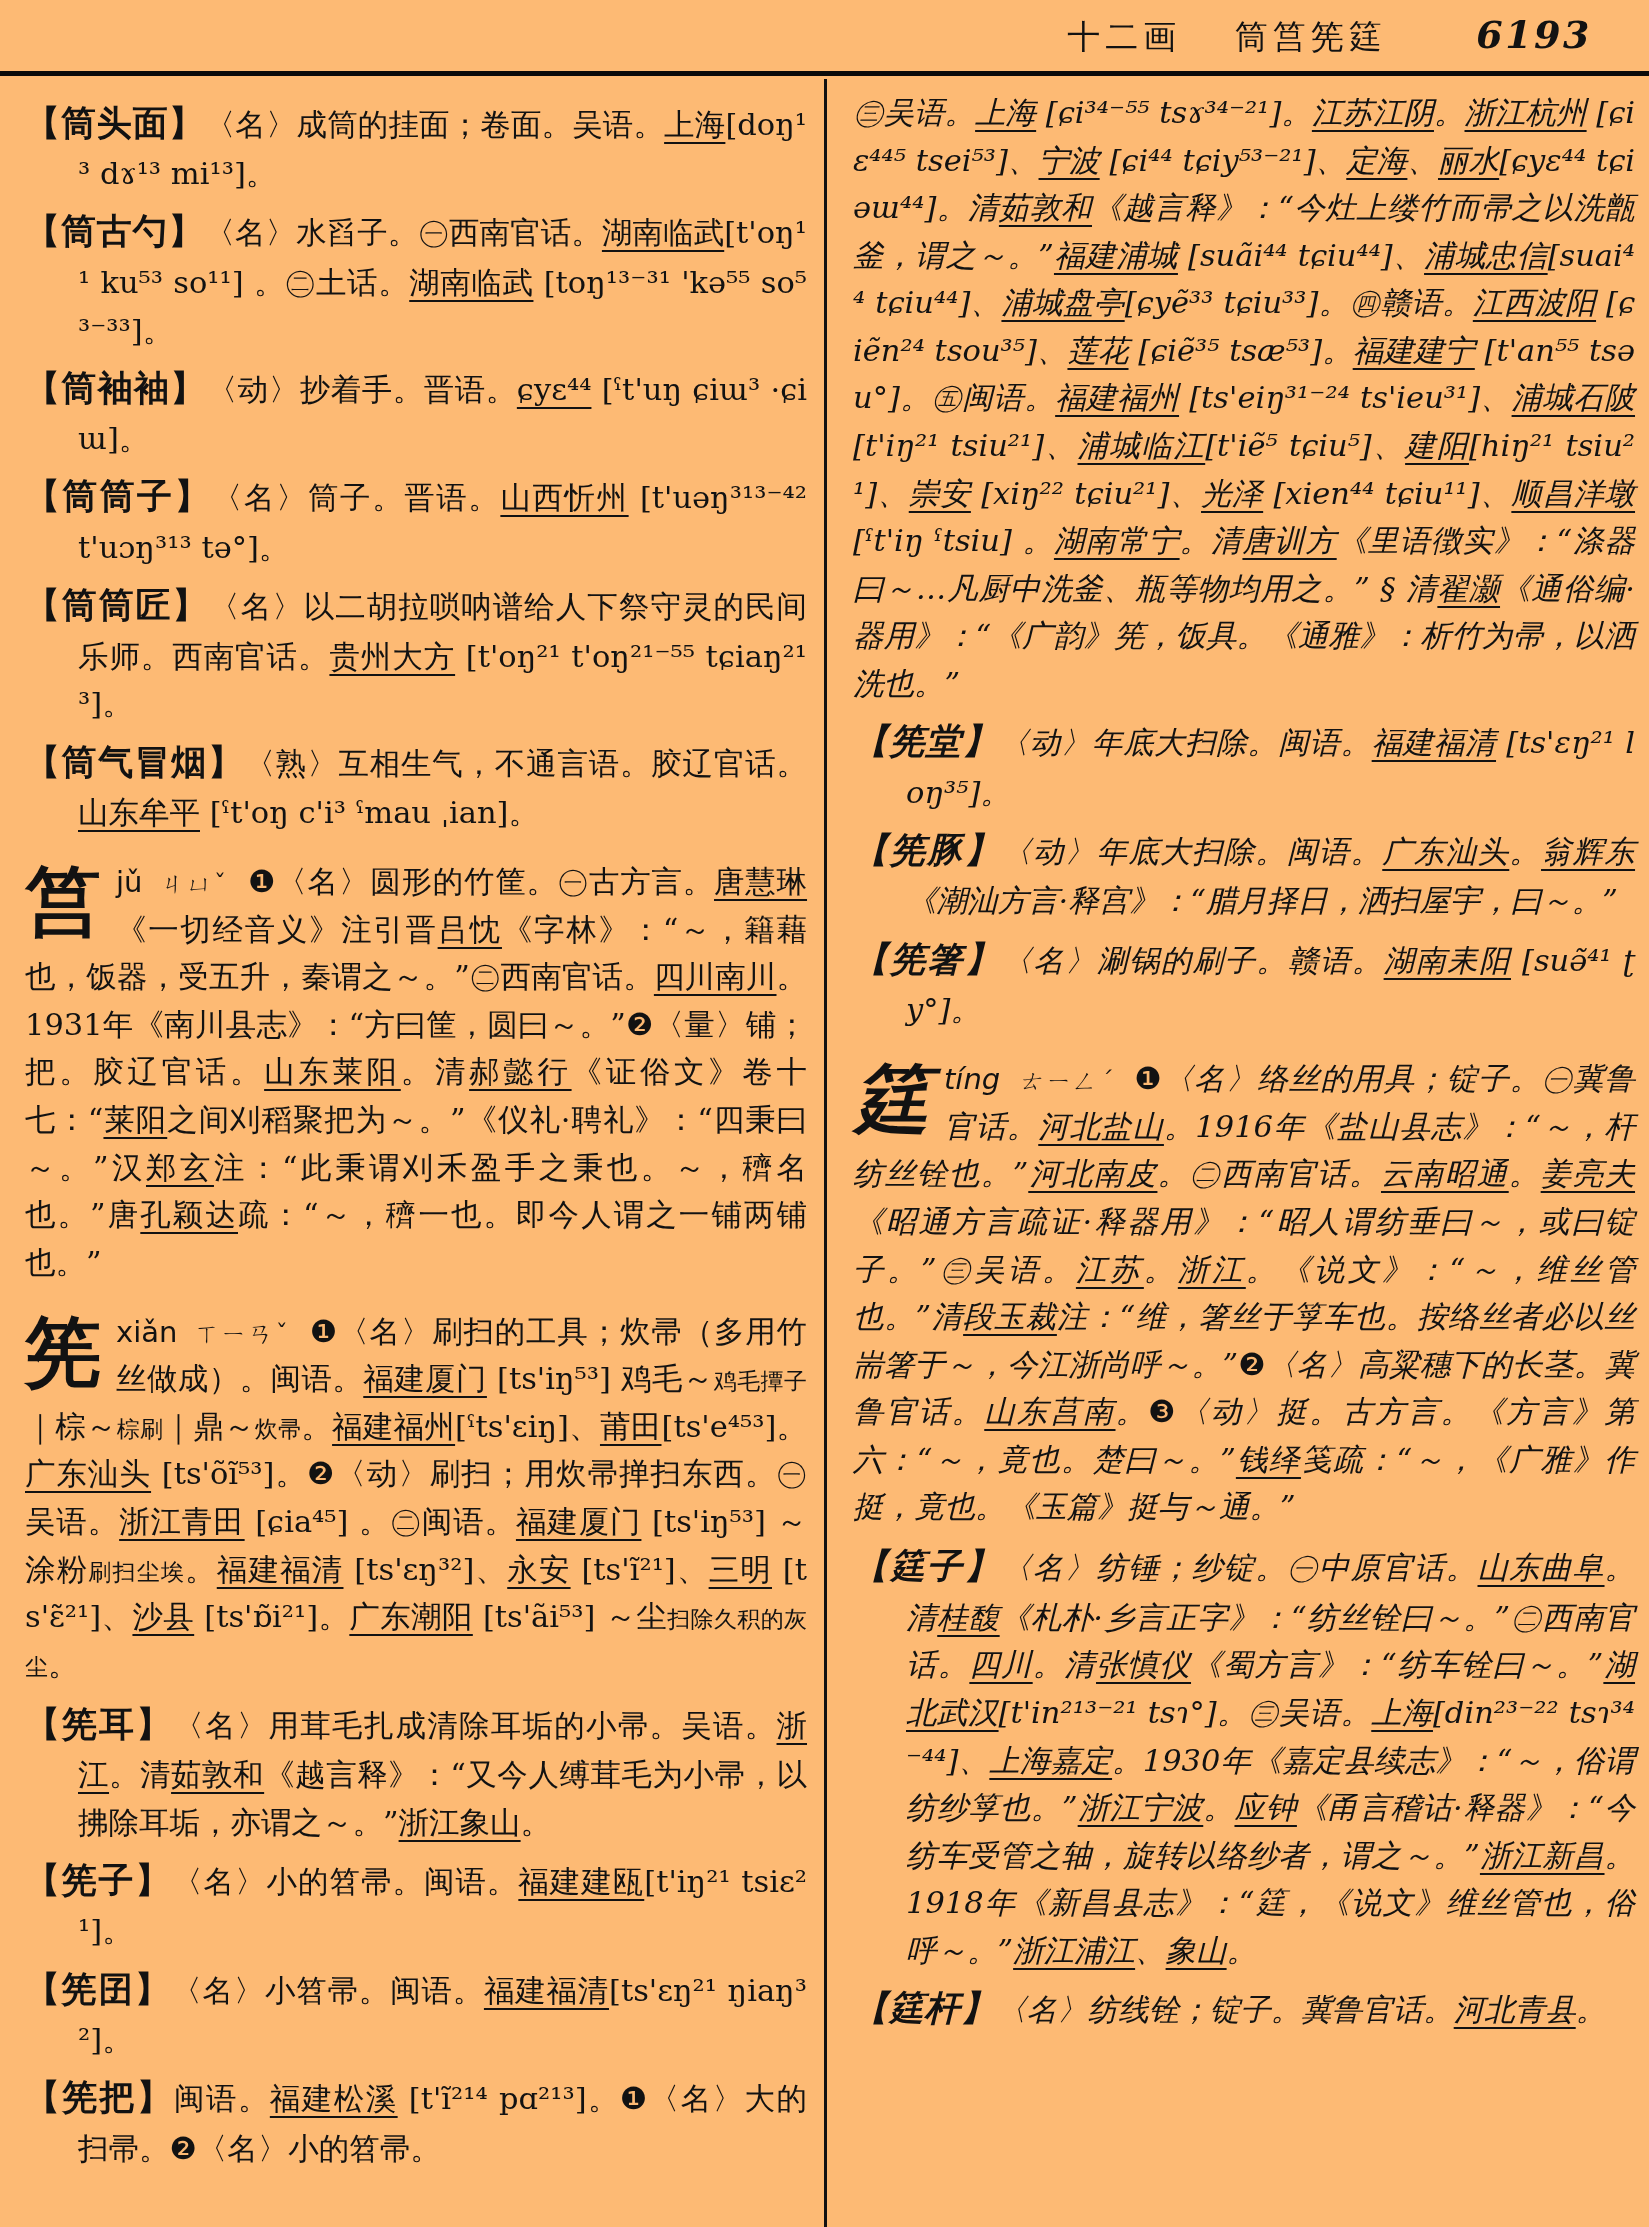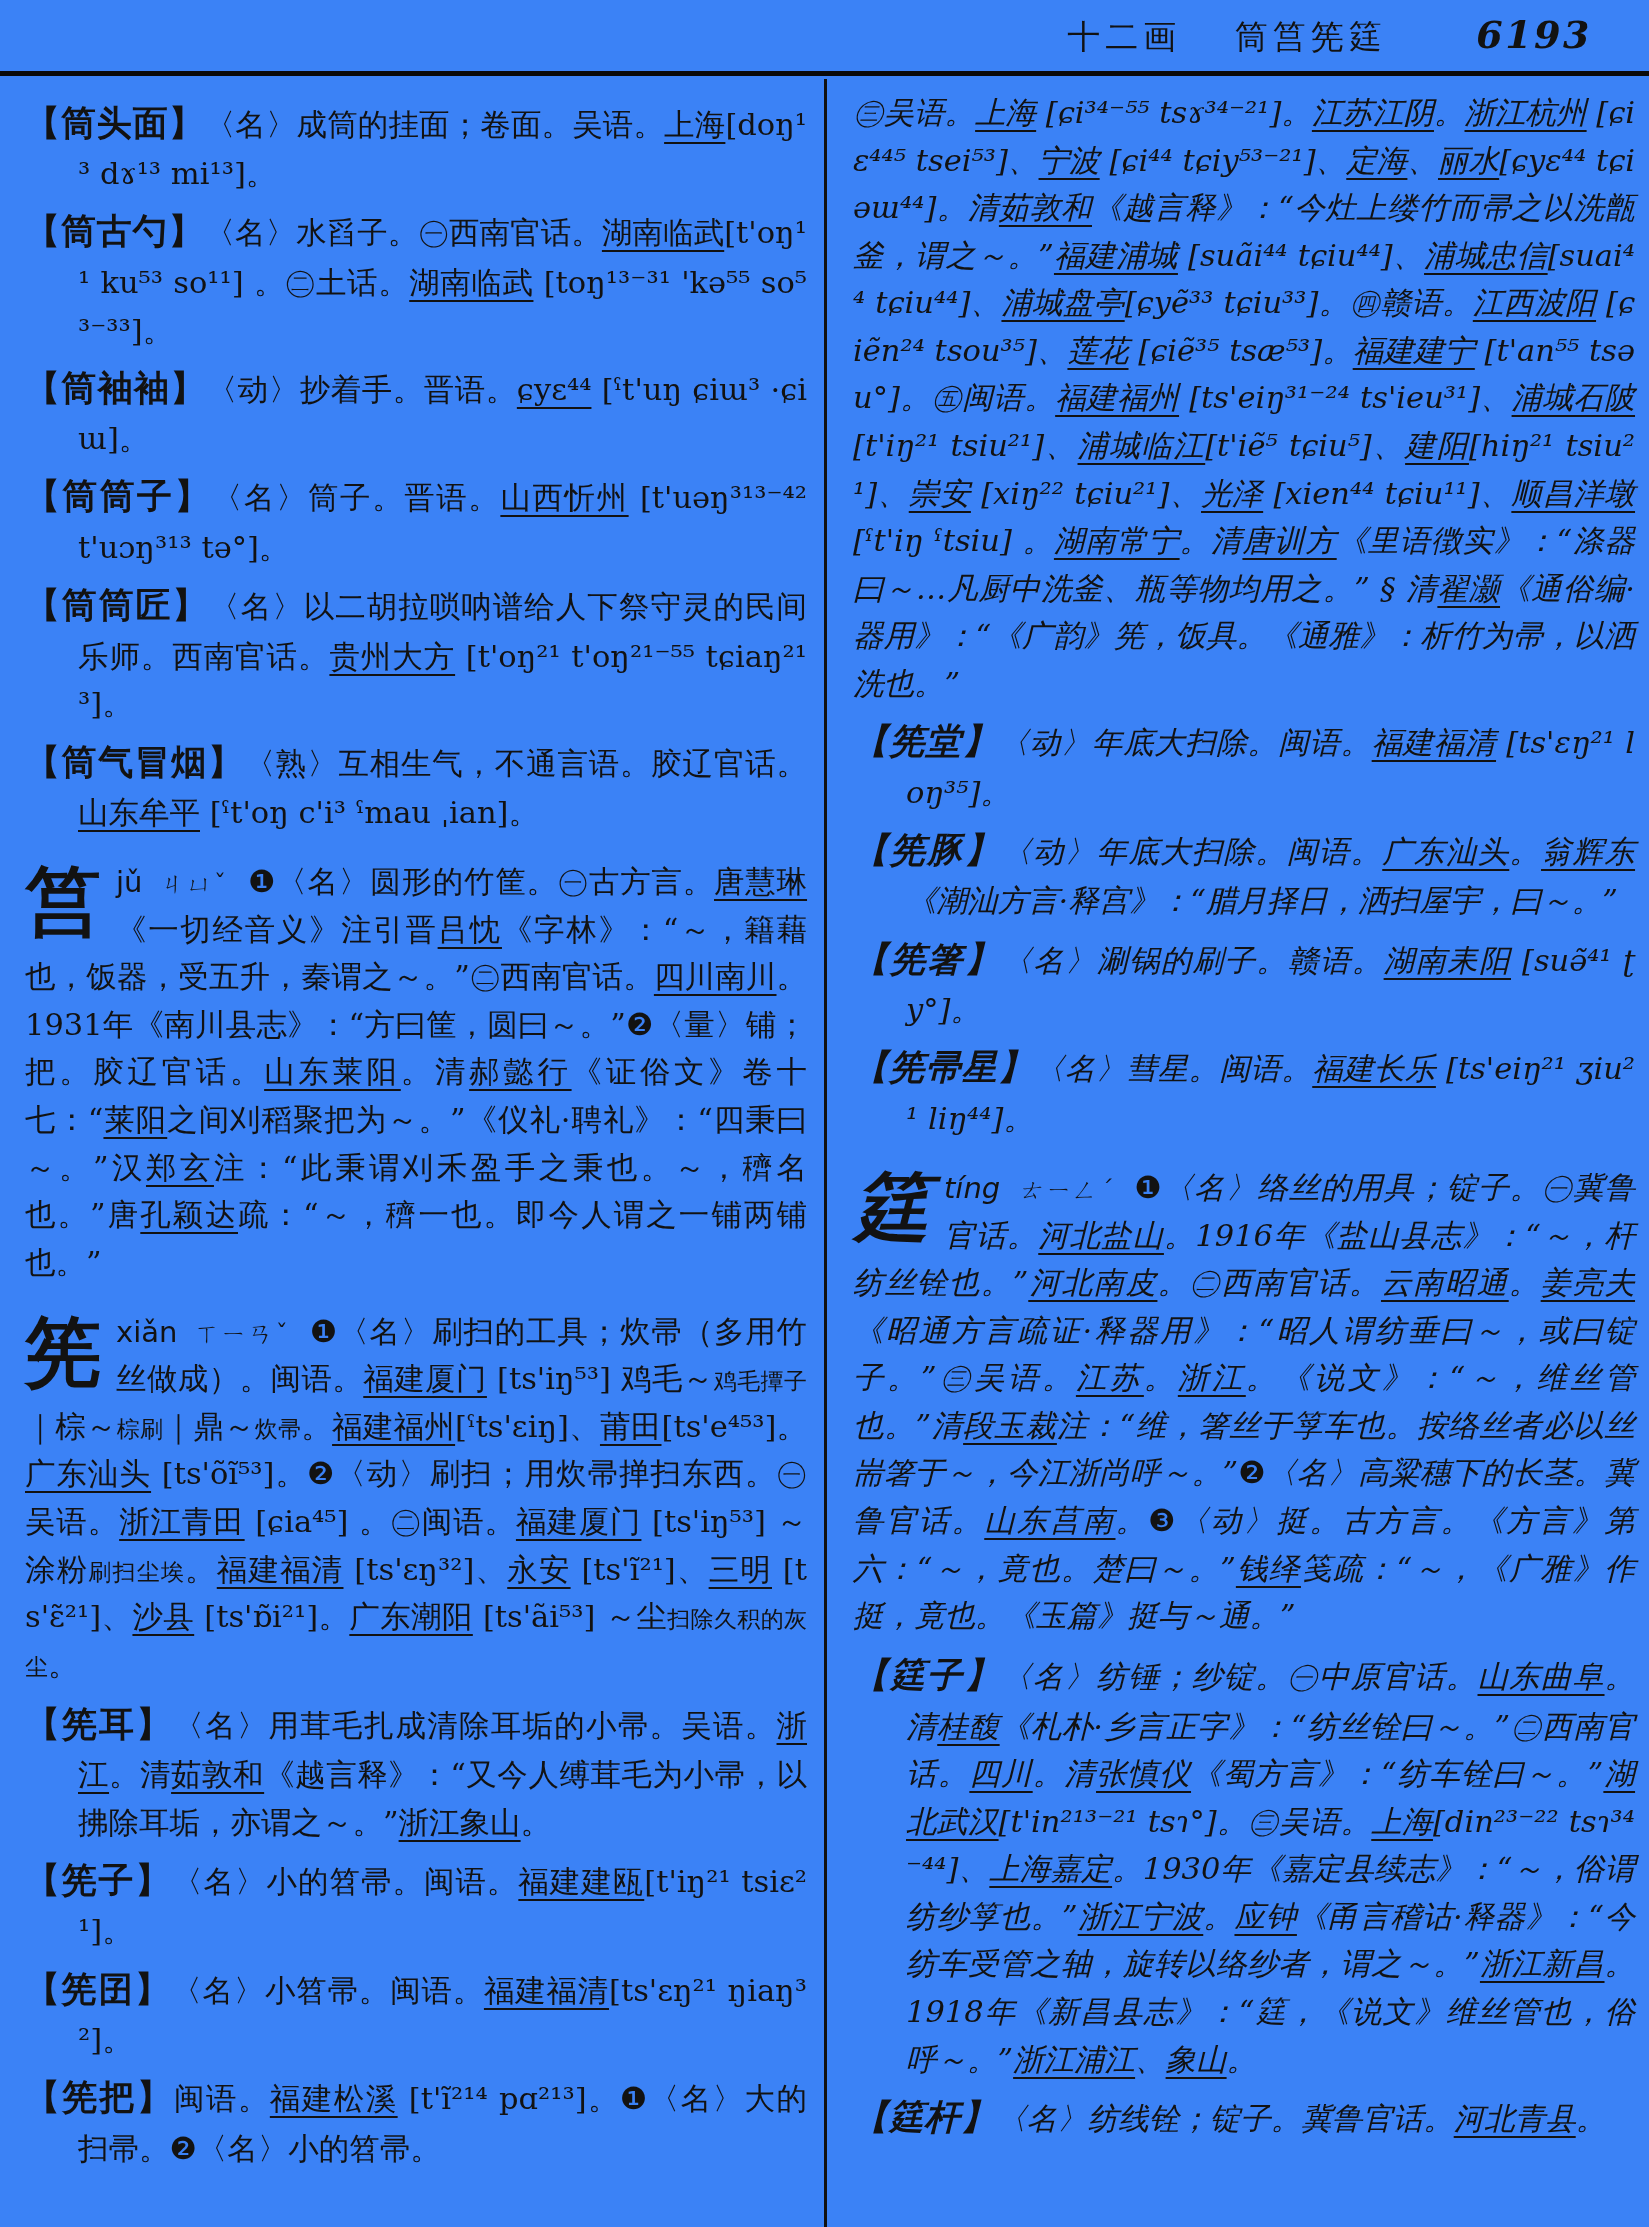--- a/index.html
+++ b/index.html
@@ -4,21 +4,21 @@
 <style>
   html,body{margin:0;padding:0;}
   body{
     width:1650px;height:2227px;
     background:#f6f5f1;
     font-family:"DejaVu Serif","DejaVu Sans",serif;
     color:#121212;
   }
   .page{
     position:relative;width:1650px;height:2227px;
-    background:#3b82f6;overflow:hidden;
+    background:#fdba74;overflow:hidden;
   }
   .header{
     position:absolute;top:11.5px;left:0;width:1592px;
     text-align:right;font-size:33px;letter-spacing:5px;
     white-space:nowrap;
   }
   .header .sec{margin-right:38px;}
   .header .chars{margin-right:74px;}
   .page-num{
     font-weight:bold;font-style:italic;font-size:38px;letter-spacing:2.5px;
@@ -69,19 +69,18 @@
       <div class="entry"><span class="ehead">【筅耳】</span><span>〈名〉用茸毛扎成清除耳垢的小帚。吴语。</span><span class="u">浙江</span><span>。清</span><span class="u">茹敦和</span><span>《越言释》：“又今人缚茸毛为小帚，以拂除耳垢，亦谓之～。”</span><span class="u">浙江象山</span><span>。</span></div>
       <div class="entry"><span class="ehead">【筅子】</span><span>〈名〉小的笤帚。闽语。</span><span class="u">福建建瓯</span><span>[t'iŋ²¹ tsiɛ²¹]。</span></div>
       <div class="entry"><span class="ehead">【筅囝】</span><span>〈名〉小笤帚。闽语。</span><span class="u">福建福清</span><span>[ts'ɛŋ²¹ ŋiaŋ³²]。</span></div>
       <div class="entry"><span class="ehead">【筅把】</span><span>闽语。</span><span class="u">福建松溪</span><span> [t'ĩ²¹⁴ pɑ²¹³]。❶〈名〉大的扫帚。❷〈名〉小的笤帚。</span></div>
     </div>
   <div class="col right">
       <div class="cont"><span>㊂吴语。</span><span class="u">上海</span><span> [ɕi³⁴⁻⁵⁵ tsɤ³⁴⁻²¹]。</span><span class="u">江苏江阴</span><span>。</span><span class="u">浙江杭州</span><span> [ɕiɛ⁴⁴⁵ tsei⁵³]、</span><span class="u">宁波</span><span> [ɕi⁴⁴ tɕiy⁵³⁻²¹]、</span><span class="u">定海</span><span>、</span><span class="u">丽水</span><span>[ɕyɛ⁴⁴ tɕiəɯ⁴⁴]。清</span><span class="u">茹敦和</span><span>《越言释》：“今灶上缕竹而帚之以洗甑釜，谓之～。”</span><span class="u">福建浦城</span><span> [suãi⁴⁴ tɕiu⁴⁴]、</span><span class="u">浦城忠信</span><span>[suai⁴⁴ tɕiu⁴⁴]、</span><span class="u">浦城盘亭</span><span>[ɕyẽ³³ tɕiu³³]。㊃赣语。</span><span class="u">江西波阳</span><span> [ɕiẽn²⁴ tsou³⁵]、</span><span class="u">莲花</span><span> [ɕiẽ³⁵ tsæ⁵³]。</span><span class="u">福建建宁</span><span> [t'an⁵⁵ tsəu°]。㊄闽语。</span><span class="u">福建福州</span><span> [ts'eiŋ³¹⁻²⁴ ts'ieu³¹]、</span><span class="u">浦城石陂</span><span> [t'iŋ²¹ tsiu²¹]、</span><span class="u">浦城临江</span><span>[t'iẽ⁵ tɕiu⁵]、</span><span class="u">建阳</span><span>[hiŋ²¹ tsiu²¹]、</span><span class="u">崇安</span><span> [xiŋ²² tɕiu²¹]、</span><span class="u">光泽</span><span> [xien⁴⁴ tɕiu¹¹]、</span><span class="u">顺昌洋墩</span><span> [ˤt'iŋ ˤtsiu] 。</span><span class="u">湖南常宁</span><span>。清</span><span class="u">唐训方</span><span>《里语徴实》：“涤器曰～…凡厨中洗釜、瓶等物均用之。” § 清</span><span class="u">翟灏</span><span>《通俗编·器用》：“《广韵》筅，饭具。《通雅》：析竹为帚，以洒洗也。”</span></div>
       <div class="entry"><span class="ehead">【筅堂】</span><span>〈动〉年底大扫除。闽语。</span><span class="u">福建福清</span><span> [ts'ɛŋ²¹ loŋ³⁵]。</span></div>
       <div class="entry"><span class="ehead">【筅豚】</span><span>〈动〉年底大扫除。闽语。</span><span class="u">广东汕头</span><span>。</span><span class="u">翁辉东</span><span>《潮汕方言·释宫》：“腊月择日，洒扫屋宇，曰～。”</span></div>
       <div class="entry"><span class="ehead">【筅箸】</span><span>〈名〉涮锅的刷子。赣语。</span><span class="u">湖南耒阳</span><span> [suə̃⁴¹ ʈy°]。</span></div>
-      <div class="entry"><span class="ehead">【筅帚星】</span><span>〈名〉彗星。闽语。</span><span class="u">福建长乐</span><span> [ts'eiŋ²¹ ʒiu²¹ liŋ⁴⁴]。</span></div>
       <div class="hentry"><span class="bigchar">筳</span><span class="pinyin">tíng </span><span class="zhuyin">ㄊㄧㄥˊ </span><span>❶〈名〉络丝的用具；锭子。㊀冀鲁官话。</span><span class="u">河北盐山</span><span>。1916年《盐山县志》：“～，杆纺丝铨也。”</span><span class="u">河北南皮</span><span>。㊁西南官话。</span><span class="u">云南昭通</span><span>。</span><span class="u">姜亮夫</span><span>《昭通方言疏证·释器用》：“昭人谓纺垂曰～，或曰锭子。”㊂吴语。</span><span class="u">江苏</span><span>。</span><span class="u">浙江</span><span>。《说文》：“～，维丝管也。”清</span><span class="u">段玉裁</span><span>注：“维，箸丝于筟车也。按络丝者必以丝耑箸于～，今江浙尚呼～。”❷〈名〉高粱穗下的长茎。冀鲁官话。</span><span class="u">山东莒南</span><span>。❸〈动〉挺。古方言。《方言》第六：“～，竟也。楚曰～。”</span><span class="u">钱绎</span><span>笺疏：“～，《广雅》作挺，竟也。《玉篇》挺与～通。”</span></div>
       <div class="entry"><span class="ehead">【筳子】</span><span>〈名〉纺锤；纱锭。㊀中原官话。</span><span class="u">山东曲阜</span><span>。清</span><span class="u">桂馥</span><span>《札朴·乡言正字》：“纺丝铨曰～。”㊁西南官话。</span><span class="u">四川</span><span>。清</span><span class="u">张慎仪</span><span>《蜀方言》：“纺车铨曰～。”</span><span class="u">湖北武汉</span><span>[t'in²¹³⁻²¹ tsɿ°]。㊂吴语。</span><span class="u">上海</span><span>[din²³⁻²² tsɿ³⁴⁻⁴⁴]、</span><span class="u">上海嘉定</span><span>。1930年《嘉定县续志》：“～，俗谓纺纱筟也。”</span><span class="u">浙江宁波</span><span>。</span><span class="u">应钟</span><span>《甬言稽诂·释器》：“今纺车受管之轴，旋转以络纱者，谓之～。”</span><span class="u">浙江新昌</span><span>。1918年《新昌县志》：“筳，《说文》维丝管也，俗呼～。”</span><span class="u">浙江浦江</span><span>、</span><span class="u">象山</span><span>。</span></div>
       <div class="entry"><span class="ehead">【筳杆】</span><span>〈名〉纺线铨；锭子。冀鲁官话。</span><span class="u">河北青县</span><span>。</span></div>
     </div>
 </div>
 
 
 </body></html>

